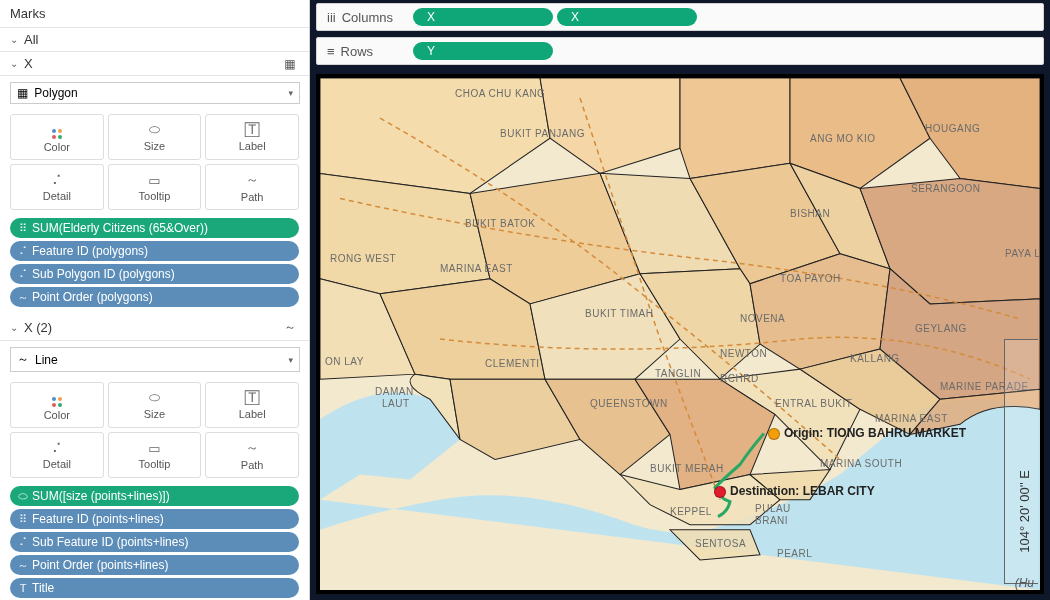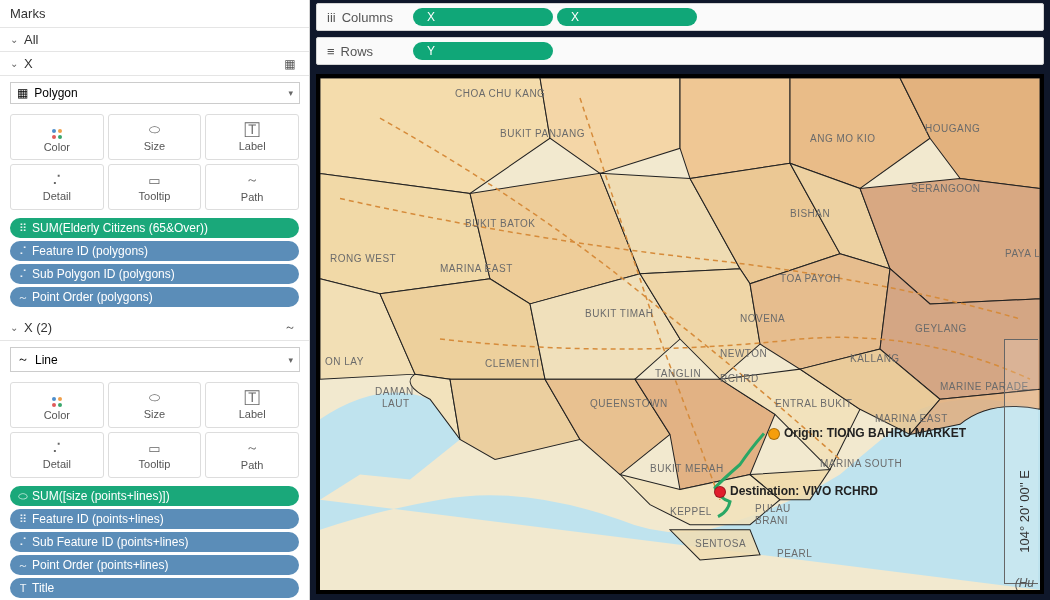--- a/index.html
+++ b/index.html
@@ -294,19 +294,19 @@
         <div class="map-label" style="left: 350px; top: 428px;">KEPPEL</div>
         <div class="map-label" style="left: 435px; top: 425px;">PULAU</div>
         <div class="map-label" style="left: 435px; top: 437px;">BRANI</div>
         <div class="map-label" style="left: 375px; top: 460px;">SENTOSA</div>
         <div class="map-label" style="left: 440px; top: 470px; padding-left: 17px;">PEARL</div>
       </div>
 
     <div class="dot orange" style="left:448px; top:350px"></div>
     <div class="map-anno" style="left:464px; top:348px">Origin: TIONG BAHRU MARKET</div>
     <div class="dot red" style="left:394px; top:408px"></div>
-    <div class="map-anno" style="left:410px; top:406px">Destination: VIVO RCHRD</div>
+    <div class="map-anno" style="left:410px; top:406px">Destination: LEBAR CITY</div>
 
     <div class="coord-box"></div>
     <div class="coord-label">104° 20' 00'' E</div>
     <div class="credit">(Hu</div>
   </div>
 </div>
 
 </body></html>

